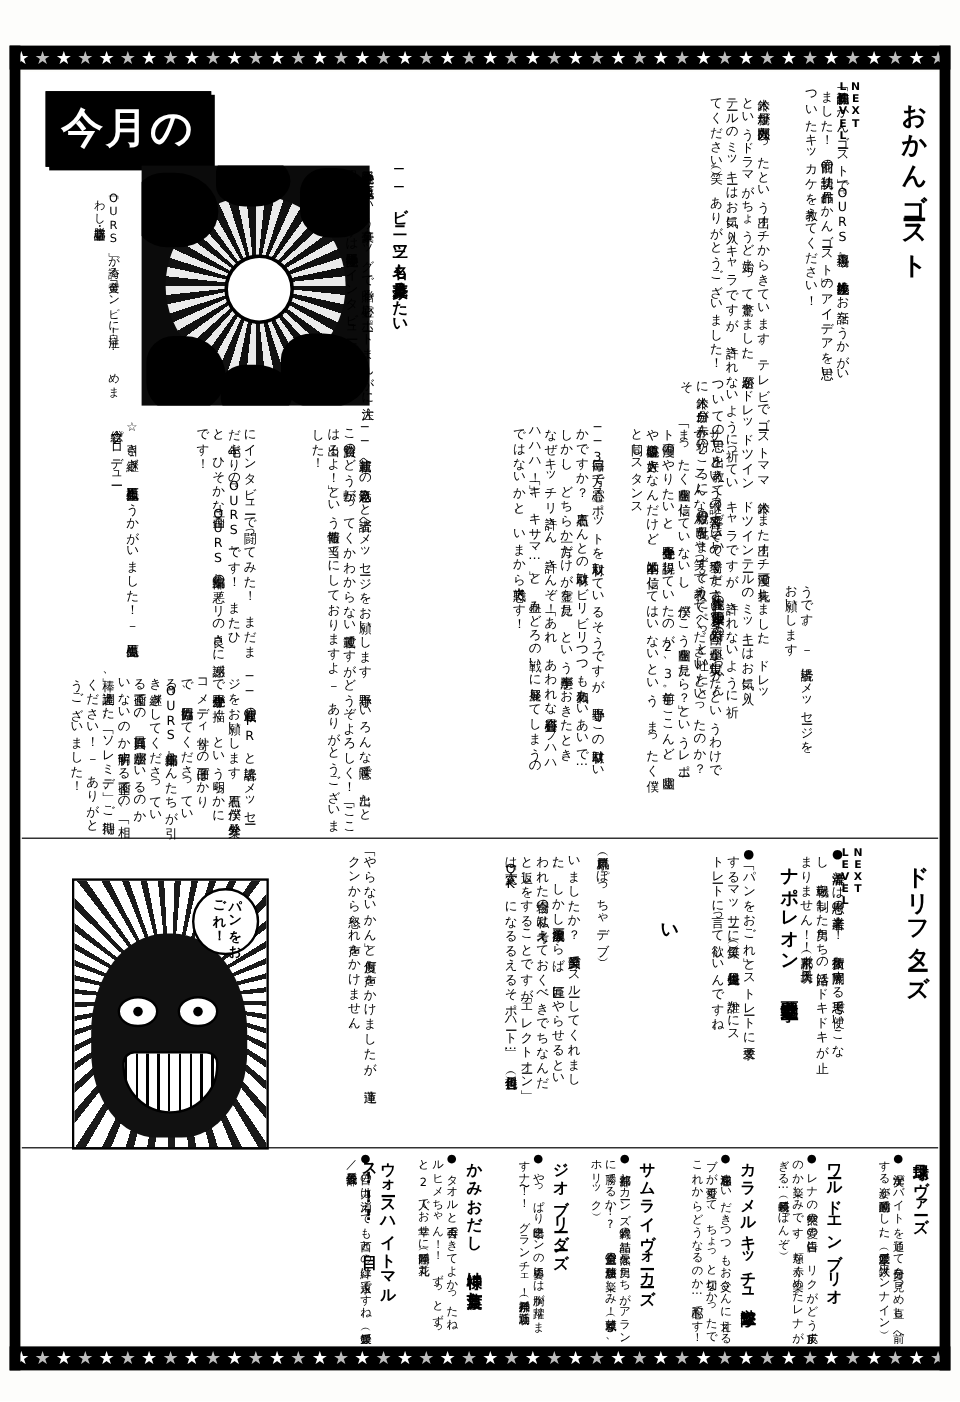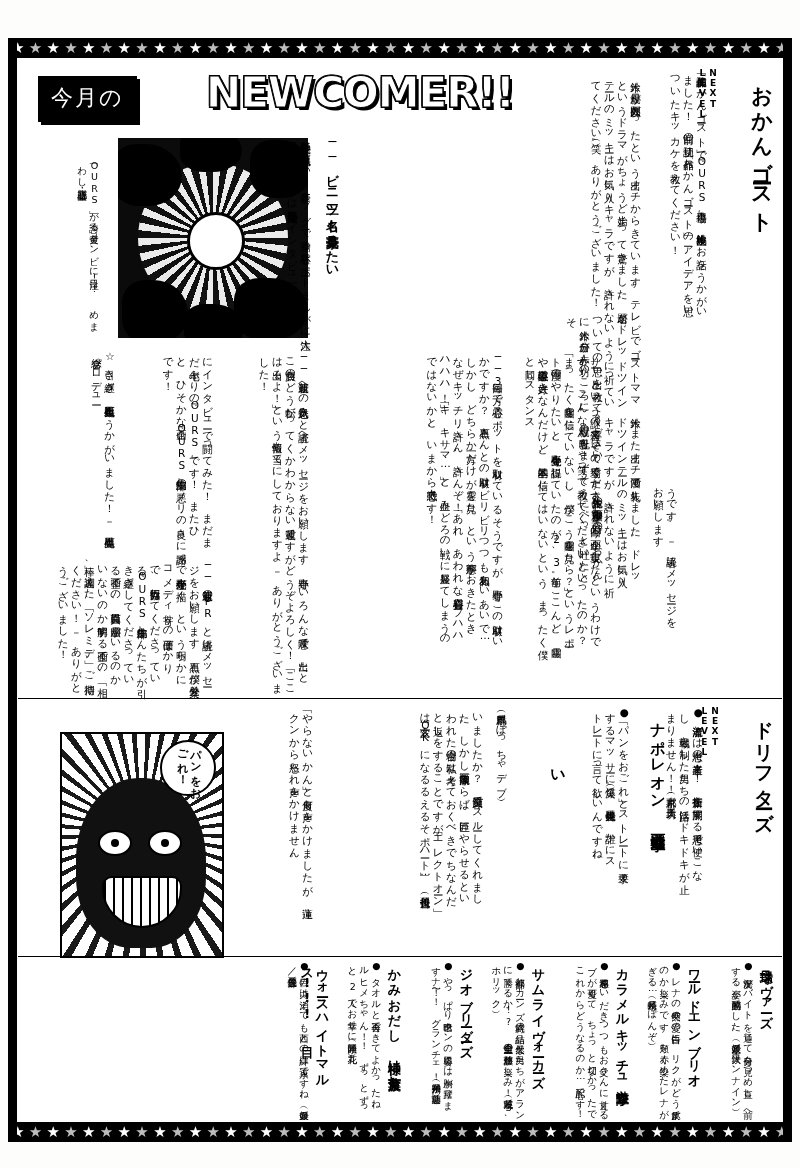--- a/index.html
+++ b/index.html
@@ -46,21 +46,21 @@
     letter-spacing:0.02em;
   }
 
   
   .header{
     position:absolute;left:8px;top:6px;width:440px;height:64px;
   }
   .kongetsu{
     position:absolute;left:12px;top:10px;
     background:#000;color:#fff;
-    font-size:22px;font-weight:normal;
+    font-size:35px;font-weight:bold;
     padding:4px 10px 6px 10px;
     letter-spacing:2px;
     border:3px solid #000;
     box-shadow:3px 3px 0 #000;
   }
   .newcomer{
     position:absolute;left:180px;top:2px;
     font-size:42px;font-weight:bold;
     letter-spacing:-1px;
     -webkit-text-stroke:1px #000;
@@ -262,21 +262,20 @@
       <span class="star">★</span>
       <span class="star alt">★</span>
     </div>
   <div class="side-band left"></div>
   <div class="side-band right"></div>
 
   <div class="frame">
 
     <div class="header">
       <div class="kongetsu">今月の</div>
-      <div class="newcomer">NEWCOMER!!</div>
     </div>
 
     <div class="toptitle">
       <div class="v lbl" style="position:absolute;right:58px;top:2px;height:60px;">NEXT LEVEL</div>
       <div class="v ttl" style="position:absolute;right:2px;top:6px;height:240px;">おかんゴースト</div>
     </div>
 
     <div class="v col" style="right:74px;top:8px;height:250px;width:62px;">読切作品「おかんゴースト」で『OURS』再登場！　鈴木小波先生にお話をうかがいました！　前回の読切り作品「おかんゴースト」のアイデアを思いついたキッカケを教えてください！</div>
 
     <div class="art">

